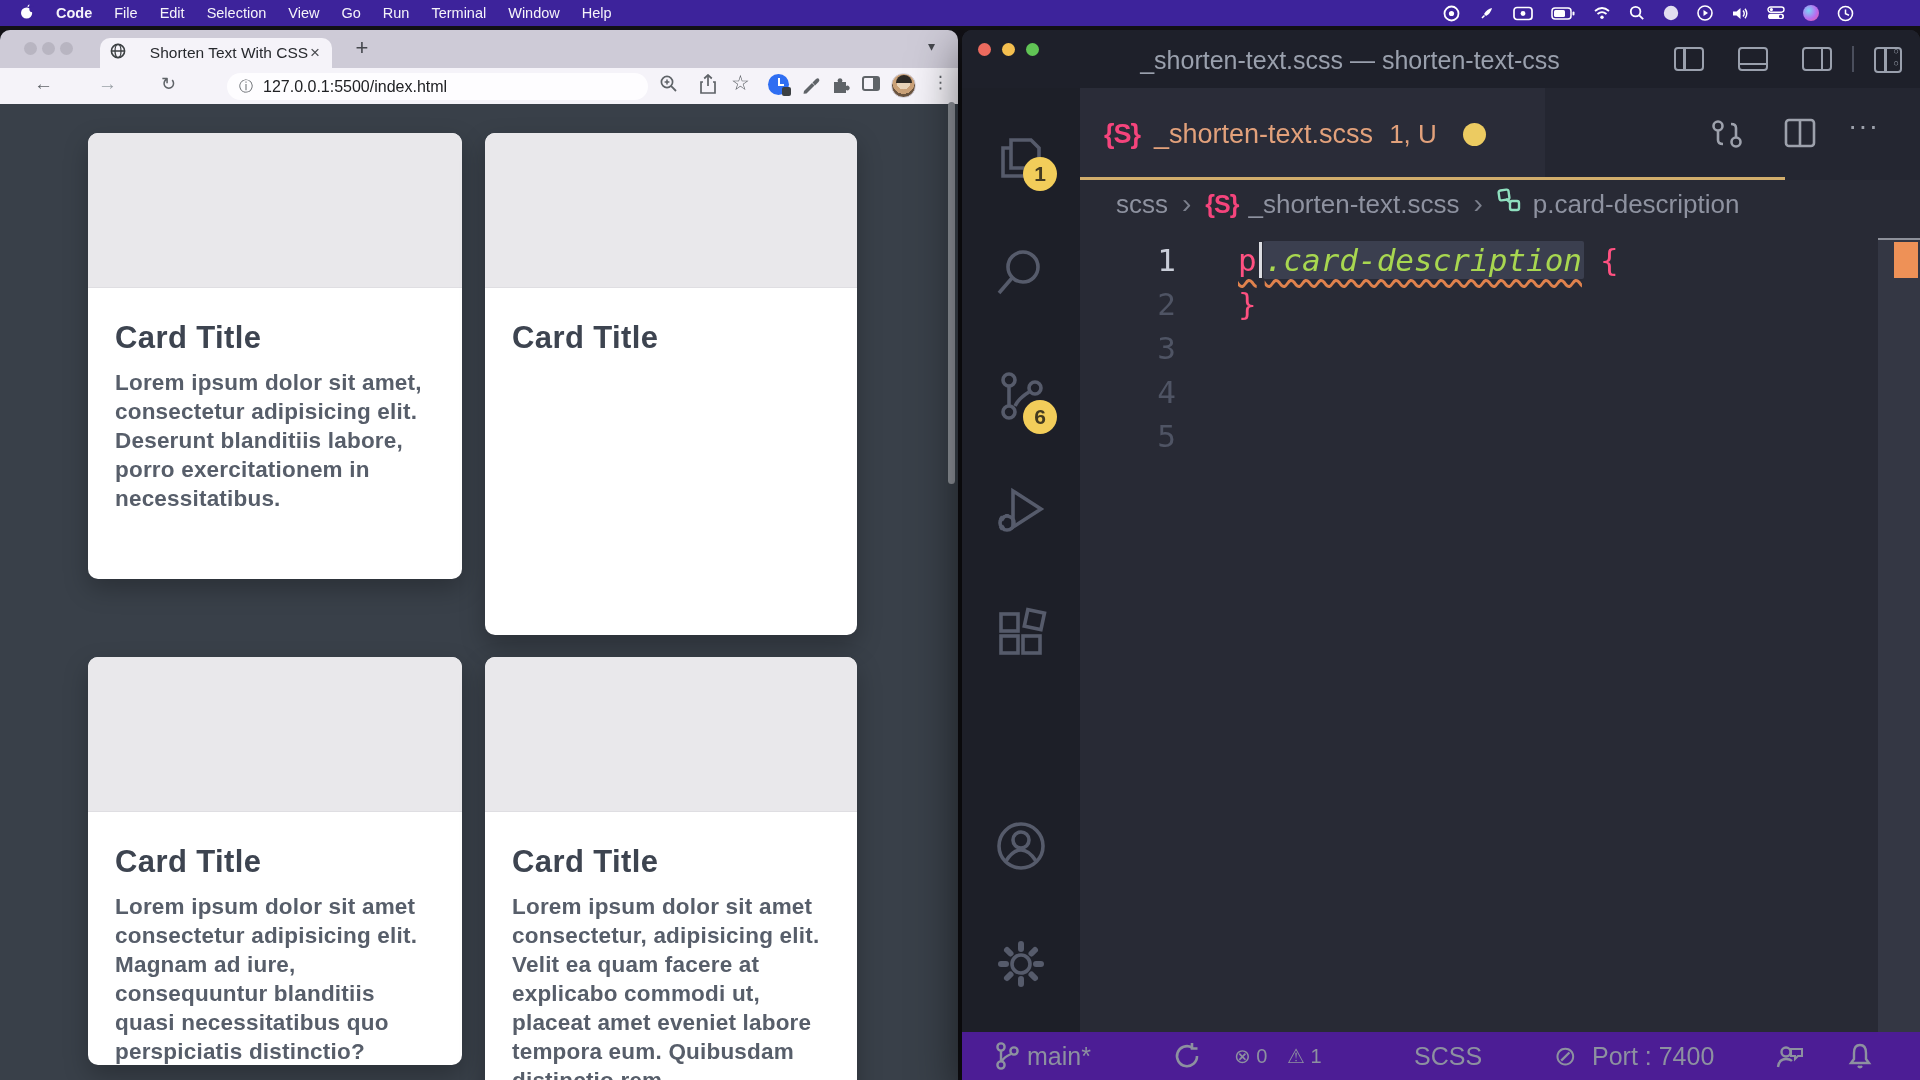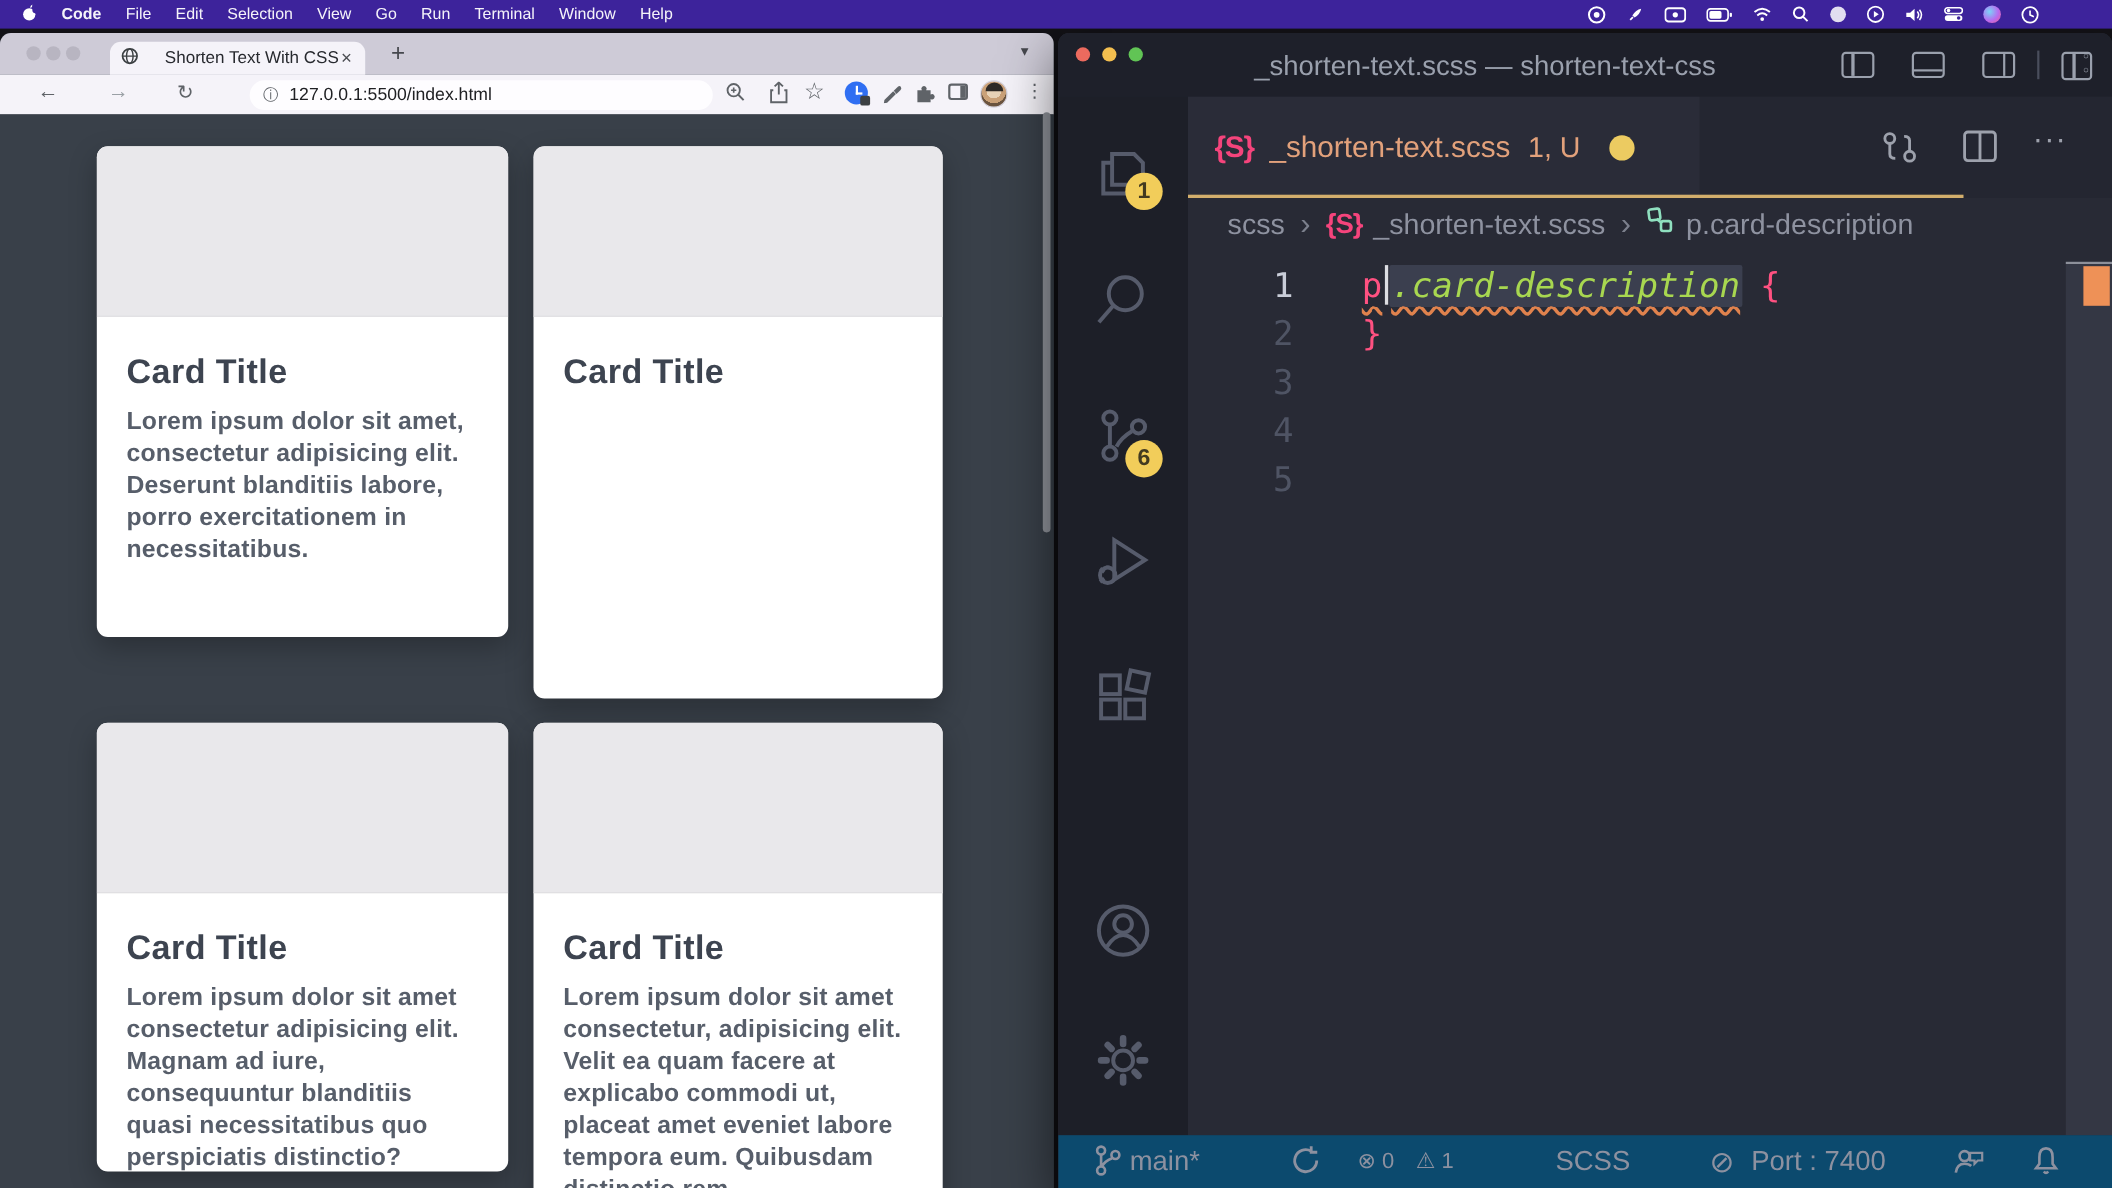--- a/index.html
+++ b/index.html
@@ -110,21 +110,21 @@
   .tok-pink { color:#ff5181; }
   .tok-green { color:#a8d750; font-style:italic; }
   .sel-bg { background:#3b3f4f; border-radius:2px; padding:1px 2px; }
   .squig { text-decoration:underline; text-decoration-style:wavy; text-decoration-color:#e0824d;
     text-decoration-thickness:2.5px; text-underline-offset:8px; }
   .cursor { display:inline-block; width:3px; height:36px; background:#dcdde2; vertical-align:-7px; margin:0 1px 0 2px; }
   .vs-scroll { position:absolute; right:0; top:10px; bottom:0; width:42px; background:#343744;
     border-top:2px solid #8d909a; }
   .warn-mark { position:absolute; right:2px; top:2px; width:24px; height:36px; background:#ee9157; }
 
-  .statusbar { position:absolute; left:0; bottom:0; right:0; height:48px; background:#0c4a6e;
+  .statusbar { position:absolute; left:0; bottom:0; right:0; height:48px; background:#4c1d95;
     color:#8d91a0; font-size:25px; }
   .sb { position:absolute; top:0; height:48px; line-height:48px; white-space:nowrap; }
   .sb svg { vertical-align:-6px; }
 </style>
 </head>
 <body>
 
 <div class="menubar">
   <div class="mb-left">
     <span>

